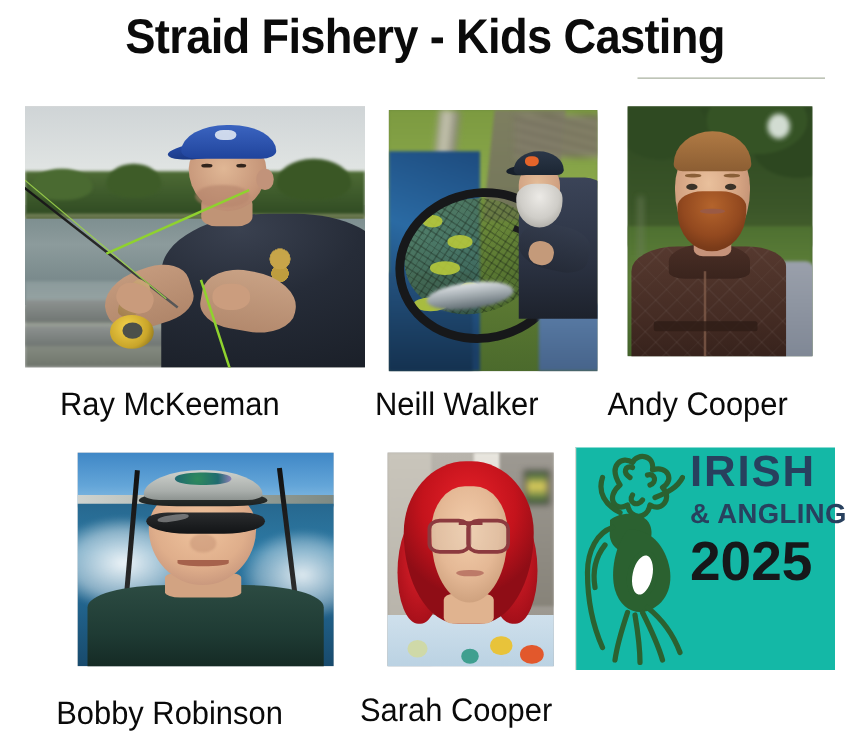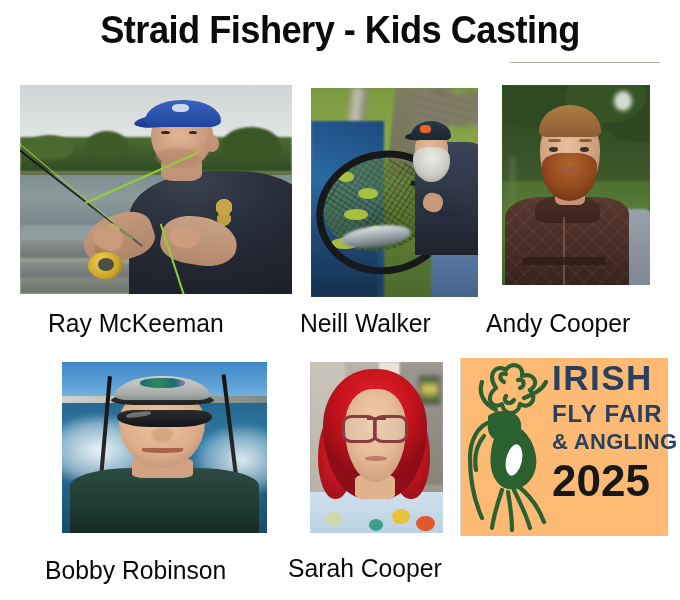--- a/index.html
+++ b/index.html
@@ -444,21 +444,21 @@
     position:absolute;left:34%;top:66%;width:30%;height:14%;
     background:#e0b38f;border-radius:20%;
   }
   #ph5 .top{
     position:absolute;left:-2%;top:76%;width:104%;height:26%;
     background:linear-gradient(#cfe0ec,#b9d1e2);
   }
   #ph5 .floral{position:absolute;border-radius:50%;}
 
   
-  #logo{position:absolute;background:#fdba74;}
+  #logo{position:absolute;background:#14b8a6;}
   #logo .rule{
     position:absolute;left:0;top:0;width:1px;height:100%;background:#d8dad5;
   }
   .logo-mark{position:absolute;left:2px;top:2px;width:86px;height:172px;}
   .logo-text{
     position:absolute;left:92px;top:2px;width:112px;
   }
   .lt{
     font-family:"Liberation Sans","DejaVu Sans",sans-serif;
     color:#28405e;font-weight:bold;line-height:1;white-space:nowrap;
@@ -646,21 +646,20 @@
 
         <path d="M56 126 C66 134 76 146 82 162"></path>
         <path d="M52 130 C58 142 64 154 68 168"></path>
         <path d="M46 132 C48 144 50 156 50 170"></path>
         <path d="M40 130 C36 142 32 154 30 168"></path>
       </g>
     </svg>
 
     <div class="logo-text">
       <div class="lt lt-irish">IRISH</div>
-      <div class="lt lt-fly">FLY FAIR</div>
       <div class="lt lt-ang">&amp; ANGLING</div>
       <div class="lt lt-year">2025</div>
     </div>
   </div>
 
   <div class="cap" style="left:48px;top:308px;">Ray McKeeman</div>
   <div class="cap" style="left:300px;top:308px;">Neill Walker</div>
   <div class="cap" style="left:486px;top:308px;">Andy Cooper</div>
   <div class="cap" style="left:45px;top:555px;">Bobby Robinson</div>
   <div class="cap" style="left:288px;top:553px;">Sarah Cooper</div>

